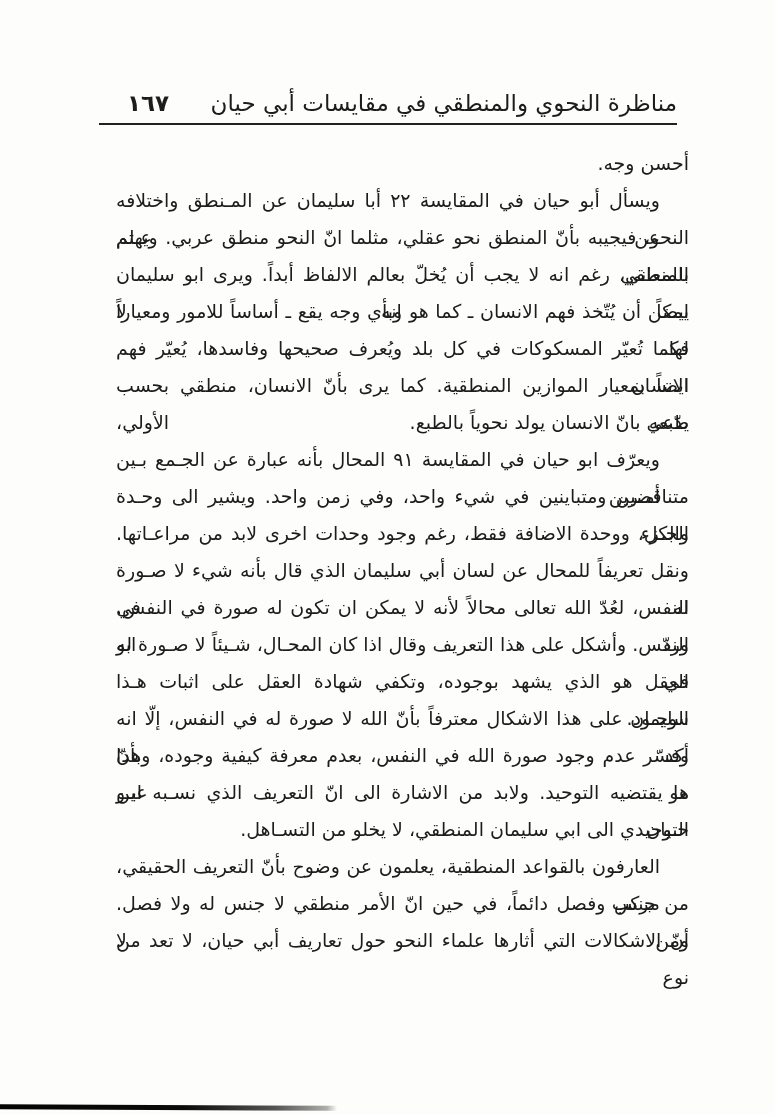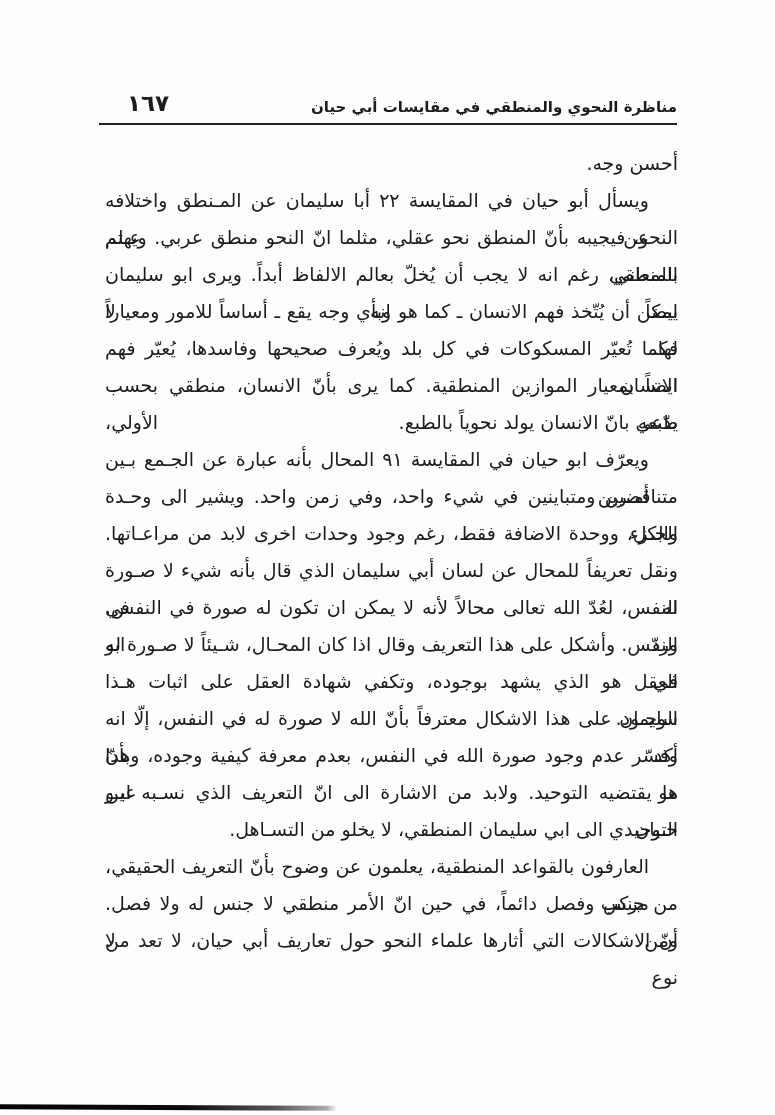--- a/index.html
+++ b/index.html
@@ -24,35 +24,35 @@
     width: 578px;
     height: 32px;
     display: flex;
     direction: rtl;
     justify-content: space-between;
     align-items: flex-end;
     padding-bottom: 7px;
     border-bottom: 2.5px solid #222120;
   }
   .running-title {
-    font-size: 15px;
-    font-weight: bold;
+    font-size: 23px;
+    font-weight: normal;
     letter-spacing: 0;
     white-space: nowrap;
   }
   .page-number {
     font-size: 23px;
     font-weight: bold;
     letter-spacing: 3px;
     padding-left: 28px;
   }
   .body-text {
     position: absolute;
     top: 145px;
-    left: 105px;
+    left: 116px;
     width: 573px;
     direction: rtl;
     font-size: 19px;
   }
   .line {
     height: 37px;
     line-height: 37px;
     text-align: justify;
     text-align-last: justify;
     overflow: visible;

